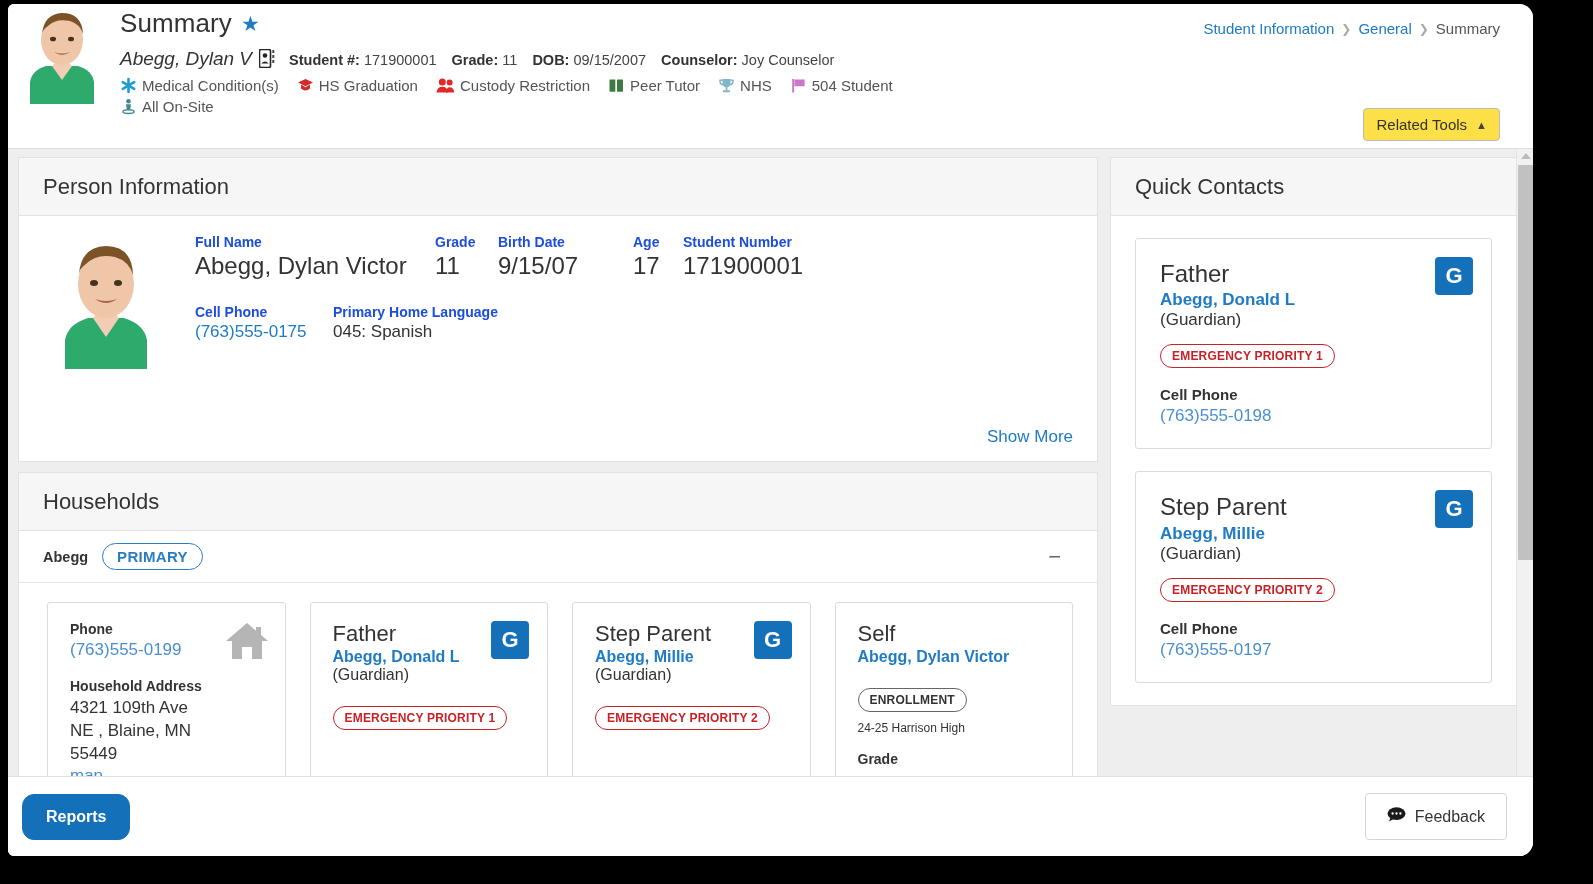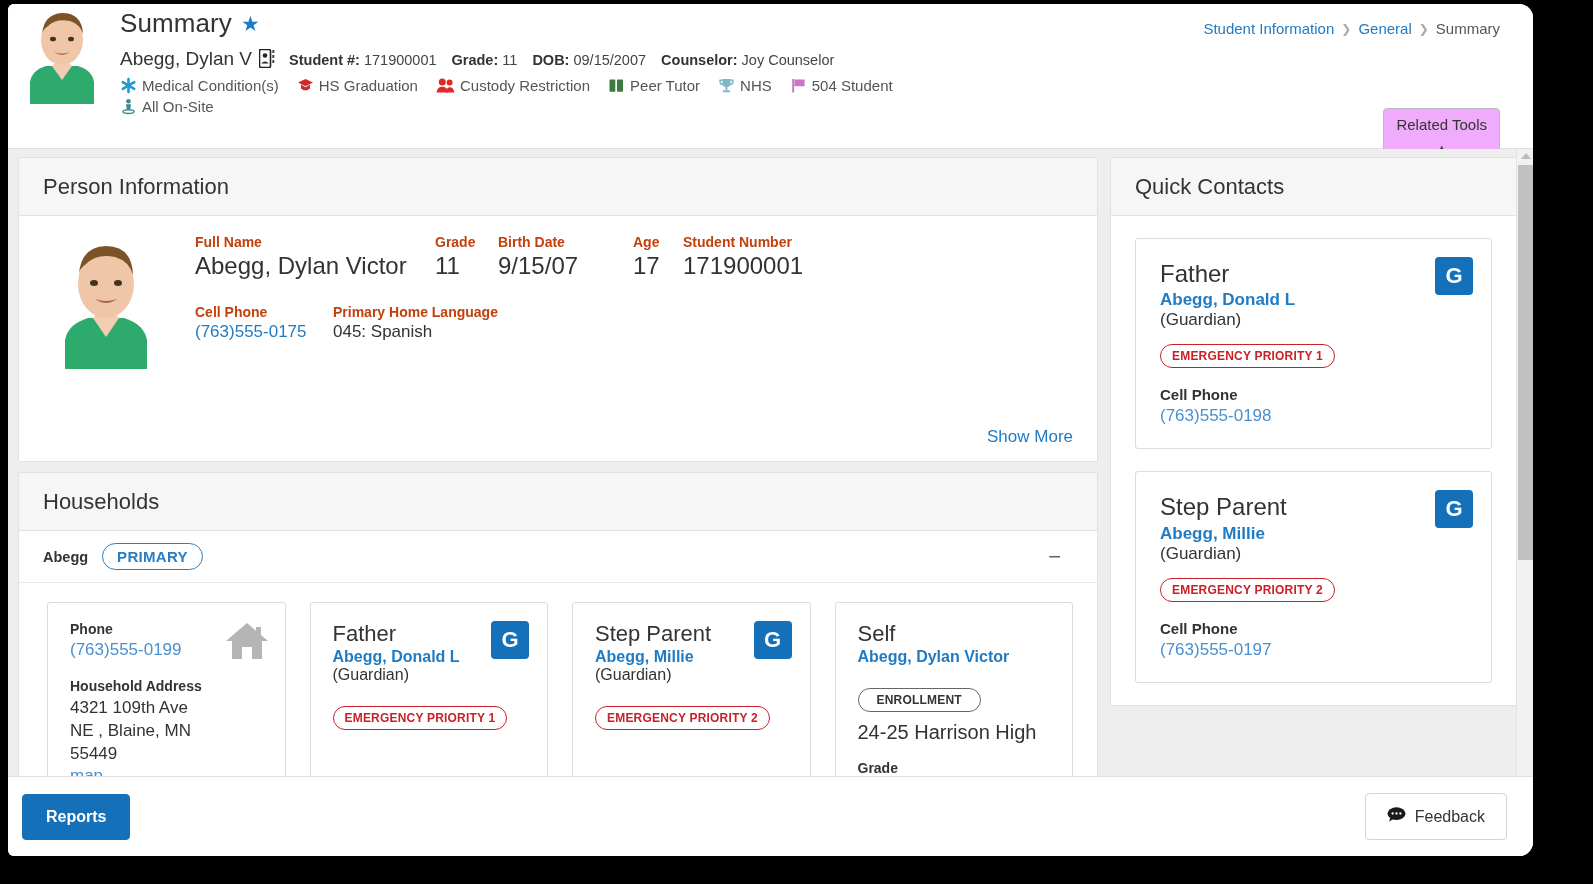--- a/index.html
+++ b/index.html
@@ -35,44 +35,43 @@
   .hdr-main { position: absolute; left: 112px; top: 4px; }
   .page-title-row { display: flex; align-items: center; gap: 9px; }
   .page-title {
     font-size: 26px; color: #333; font-weight: 400; letter-spacing: .1px;
   }
   .star-icon { color: #1e7bc4; font-size: 21px; line-height: 1; }
   .name-row {
     display: flex; align-items: baseline; gap: 7px;
     margin-top: 7px; font-size: 17px; color: #333;
   }
-  .person-name { font-size: 19px; color: #333; }
+  .person-name { font-size: 19px; color: #333; font-style: italic; }
   .idcard-icon { position: relative; top: 3px; }
   .demo-list { display: flex; gap: 15px; font-size: 14.5px; color: #444; margin-left: 7px; }
   .demo-item b { font-weight: bold; color: #333; }
   .flag-rows { margin-top: 7px; }
   .flag-row { display: flex; align-items: center; gap: 18px; margin-bottom: 4px; }
   .flag { display: flex; align-items: center; gap: 5px; font-size: 15px; color: #555; }
   .flag .gly { font-size: 15px; line-height: 1; display: inline-flex; }
 
   .breadcrumb {
     position: absolute; right: 33px; top: 16px;
     font-size: 15px; color: #555;
     display: flex; align-items: center; gap: 7px;
   }
   .breadcrumb a { color: #1e7bc4; text-decoration: none; }
   .breadcrumb .sep { color: #aaa; font-size: 12px; }
   .related-tools {
     position: absolute; right: 33px; top: 104px;
     border: 1px solid #bbb; border-radius: 4px;
-    background: #f0abfc; padding: 7px 12px;
+    background: #fde047; padding: 7px 12px;
     font-size: 15px; color: #333;
     display: flex; align-items: center; gap: 9px;
     cursor: pointer;
-    flex-direction: column;
   }
   .caret-up { font-size: 11px; color: #444; }
 
   
   .content {
     position: absolute; top: 145px; left: 0; right: 0;
     height: 627px;
     background: #eeeeee;
     display: flex;
     padding: 8px 0 0 0;
@@ -91,21 +90,21 @@
     font-size: 22px; color: #333; font-weight: 400;
   }
   .panel-body { background: #fff; padding: 0; }
 
   
   .pi-body { display: flex; padding: 18px 0 0 24px; position: relative; height: 245px;}
   .pi-photo { width: 126px; height: 135px; overflow: hidden; flex: none; }
   .pi-fields { margin-left: 26px; }
   .fld-row { display: flex; }
   .fld { margin-right: 0; }
-  .fld-label { font-size: 14px; font-weight: bold; color: #c2410c; margin-bottom: 2px; }
+  .fld-label { font-size: 14px; font-weight: bold; color: #1d4ed8; margin-bottom: 2px; }
   .fld-value { font-size: 24px; color: #333; font-weight: 400; }
   .fld-value.link { color: #1e7bc4; font-size: 17px; }
   .fld-value.small { font-size: 17px; }
   .show-more {
     position: absolute; right: 24px; bottom: 14px;
     color: #1e7bc4; font-size: 17px; cursor: pointer;
   }
 
   
   .hh-subhead {
@@ -146,23 +145,23 @@
   .pill-emerg {
     display: inline-block; margin-top: 22px;
     border: 1px solid #cc2027; border-radius: 13px;
     color: #cc2027; font-size: 12px; font-weight: bold;
     padding: 4px 11px; letter-spacing: .2px; white-space: nowrap;
   }
   .pill-enroll {
     display: inline-block; margin-top: 22px;
     border: 1px solid #666; border-radius: 13px;
     color: #333; font-size: 12px; font-weight: bold;
-    padding: 4px 18px; letter-spacing: .2px;
-  }
-  .enroll-val { font-size: 20px; color: #333; margin-top: 9px; }
+    padding: 4px 11px; letter-spacing: .2px;
+  }
+  .enroll-val { font-size: 12px; color: #333; margin-top: 9px; }
   .grade-lbl { font-size: 14px; font-weight: bold; color: #333; margin-top: 16px; }
 
   
   .qc-panel { background: #fff; border: 1px solid #e2e2e2; }
   .qc-body { padding: 22px 24px 22px 24px; }
   .qcard {
     border: 1px solid #dcdcdc; border-radius: 3px;
     padding: 22px 24px 22px 24px;
     position: relative;
     margin-bottom: 22px;
@@ -201,21 +200,21 @@
   
   .footer {
     position: absolute; bottom: 0; left: 0; right: 0;
     height: 80px; background: #fff;
     border-top: 1px solid #e0e0e0;
     display: flex; align-items: center;
     padding: 0 26px 0 14px;
   }
   .btn-primary {
     background: #1470b8; color: #fff;
-    border: 1px solid #1470b8; border-radius: 4px;
+    border: 1px solid #1470b8; border-radius: 12px;
     font-size: 16px; font-weight: bold;
     padding: 13px 23px; cursor: pointer;
   }
   .btn-plain {
     background: #fff; color: #333;
     border: 1px solid #d5d5d5; border-radius: 4px;
     font-size: 16px; padding: 13px 23px; margin-left: 10px; cursor: pointer;
   }
   .btn-feedback {
     margin-left: auto;

